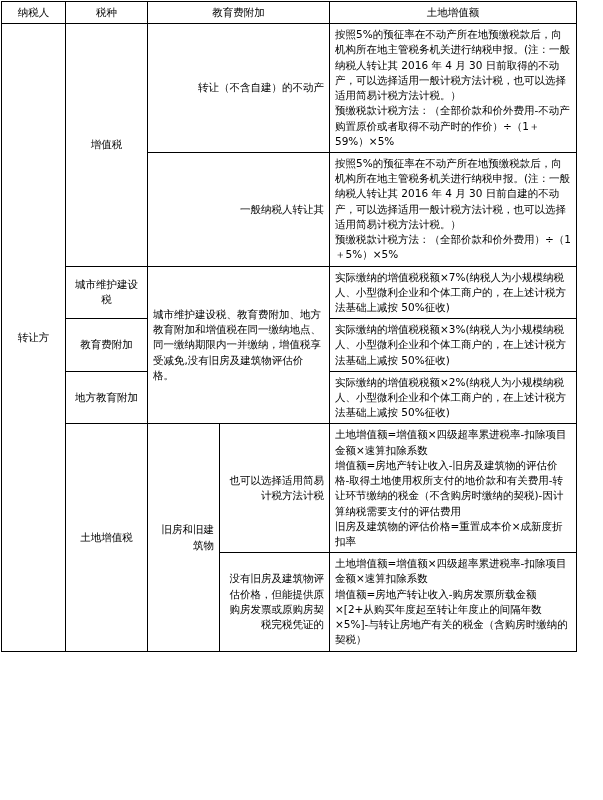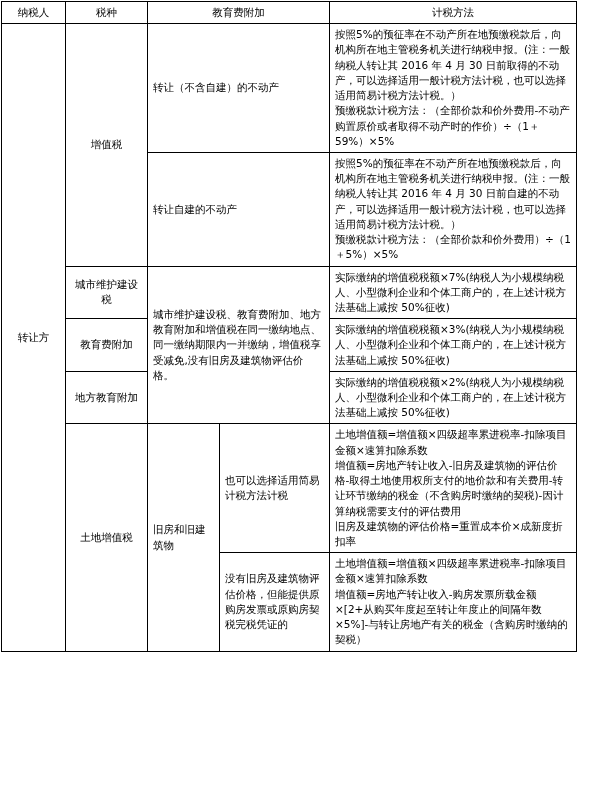--- a/index.html
+++ b/index.html
@@ -40,21 +40,21 @@
   .col-d { width: 247px; }
   .party {
     text-align: center;
     font-size: 12px;
   }
   .taxtype {
     text-align: center;
     font-size: 11.5px;
   }
   .cond {
-    text-align: left;
+    text-align: right;
     font-size: 11px;
   }
   .cond-left {
     text-align: left;
     font-size: 11px;
     line-height: 1.5;
   }
   .method {
     text-align: left;
     font-size: 10.5px;
@@ -73,35 +73,35 @@
       <col class="col-b">
       <col class="col-c1">
       <col class="col-c2">
       <col class="col-d">
   </colgroup>
   <thead>
     <tr>
       <th class="hdr">纳税人</th>
       <th class="hdr">税种</th>
       <th class="hdr" colspan="2">教育费附加</th>
-      <th class="hdr">计税方法</th>
+      <th class="hdr">土地增值额</th>
     </tr>
   </thead>
   <tbody>
     <tr>
       <td class="party" rowspan="7">转让方</td>
       <td class="taxtype" rowspan="2">增值税</td>
       <td class="cond" colspan="2">转让（不含自建）的不动产</td>
       <td class="method">
           <p>按照5%的预征率在不动产所在地预缴税款后，向机构所在地主管税务机关进行纳税申报。(注：一般纳税人转让其 2016 年 4 月 30 日前取得的不动产，可以选择适用一般计税方法计税，也可以选择适用简易计税方法计税。）</p>
           <p>预缴税款计税方法：（全部价款和价外费用-不动产购置原价或者取得不动产时的作价）÷（1＋59%）×5%</p>
         </td>
     </tr>
     <tr>
-      <td class="cond" colspan="2">转让自建的不动产</td>
+      <td class="cond" colspan="2">一般纳税人转让其</td>
       <td class="method">
           <p>按照5%的预征率在不动产所在地预缴税款后，向机构所在地主管税务机关进行纳税申报。(注：一般纳税人转让其 2016 年 4 月 30 日前自建的不动产，可以选择适用一般计税方法计税，也可以选择适用简易计税方法计税。）</p>
           <p>预缴税款计税方法：（全部价款和价外费用）÷（1＋5%）×5%</p>
         </td>
     </tr>
     <tr>
       <td class="taxtype">城市维护建设税</td>
       <td class="cond-left" colspan="2" rowspan="3">城市维护建设税、教育费附加、地方教育附加和增值税在同一缴纳地点、同一缴纳期限内一并缴纳，增值税享受减免,没有旧房及建筑物评估价格。</td>
       <td class="method">实际缴纳的增值税税额×7%(纳税人为小规模纳税人、小型微利企业和个体工商户的，在上述计税方法基础上减按 50%征收)</td>
     </tr>

